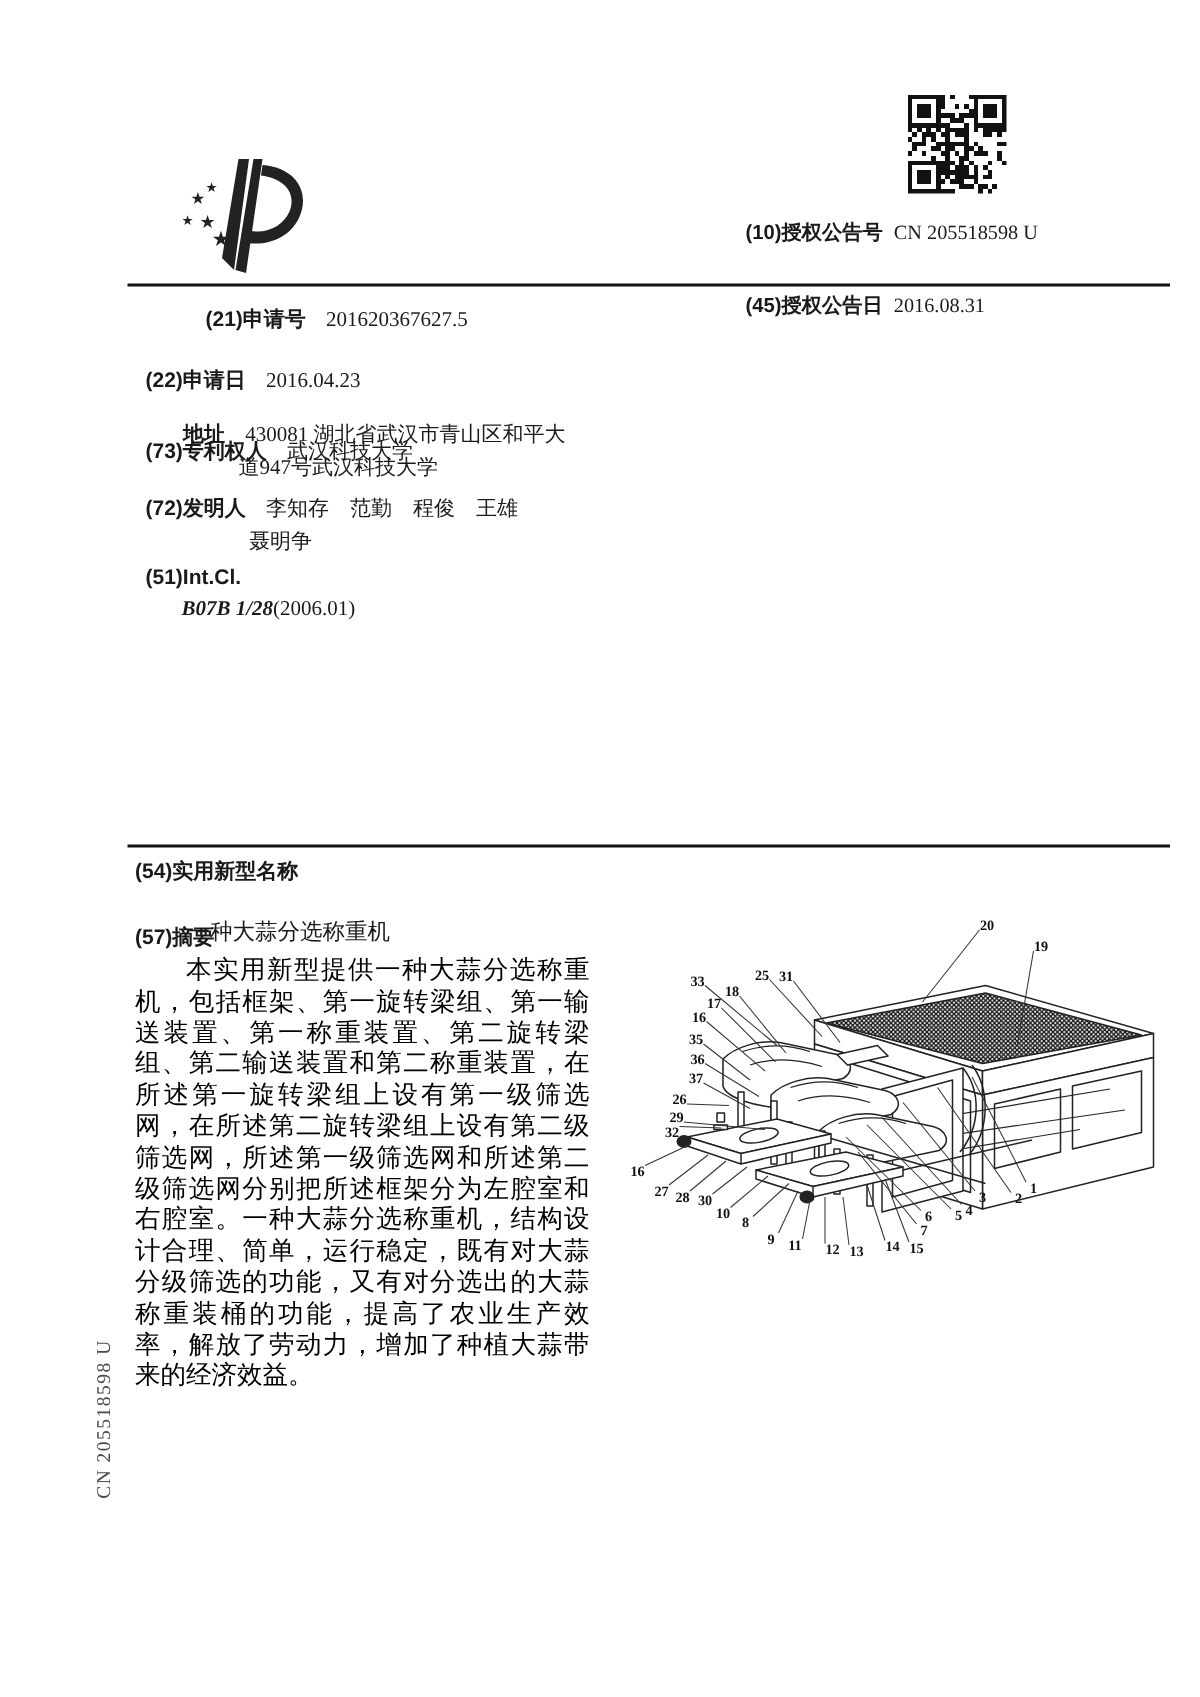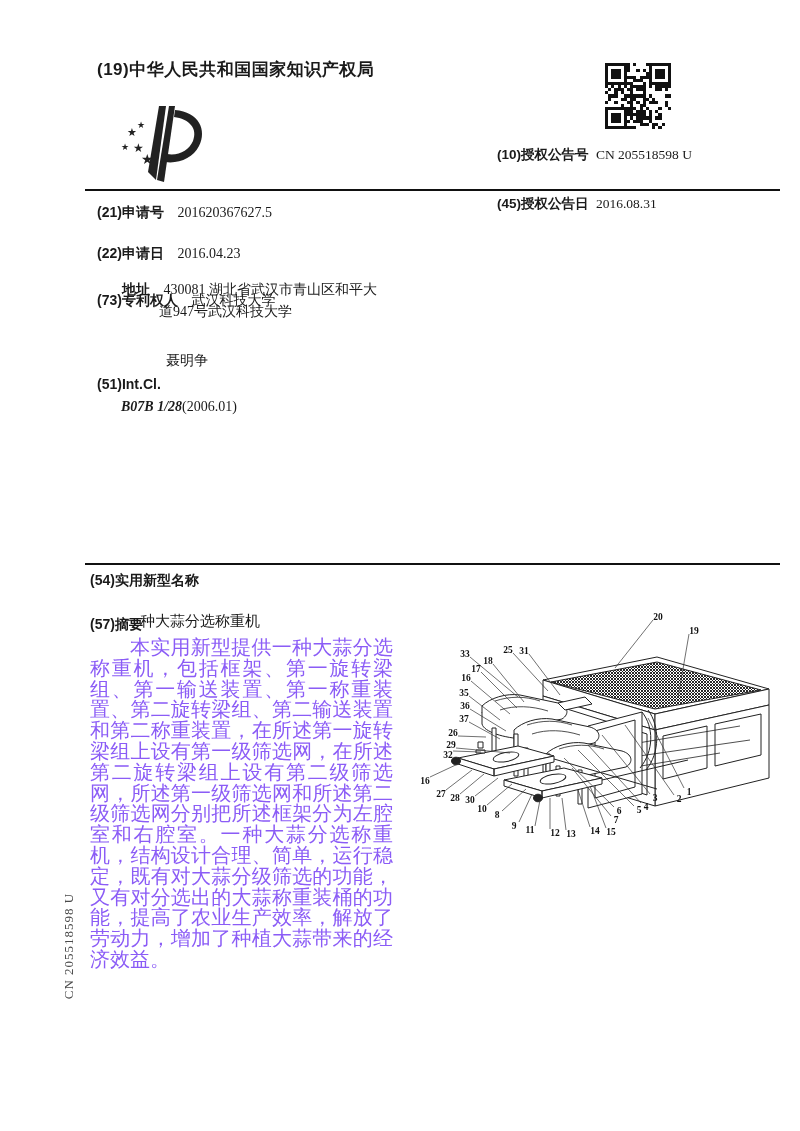--- a/index.html
+++ b/index.html
@@ -5,34 +5,33 @@
   html,body{margin:0;padding:0;background:#e8e8e8;}
   #page{position:relative;width:800px;height:1131px;background:#ffffff;margin:0 auto;overflow:hidden;
         font-family:"Liberation Serif","DejaVu Serif",serif;color:#1a1a1a;}
   .abs{position:absolute;}
   .hei{font-family:"Liberation Sans","DejaVu Sans",sans-serif;font-weight:bold;}
   .song{font-family:"Liberation Serif","DejaVu Serif",serif;font-weight:normal;}
   .rule{position:absolute;left:85px;width:695px;height:2px;background:#111;}
   .row{position:absolute;left:97px;font-size:14px;white-space:nowrap;}
   .row .lbl{font-family:"Liberation Sans","DejaVu Sans",sans-serif;font-weight:bold;}
   .row .val{font-family:"Liberation Serif","DejaVu Serif",serif;margin-left:10px;}
-  #abstract-text{position:absolute;left:90px;top:637px;width:303px;font-size:20px;line-height:20.8px;
-        text-align:justify;text-indent:2em;color:#8b5cf6;}
+  #abstract-text{position:absolute;left:90px;top:637px;width:303px;font-size:17px;line-height:20.8px;
+        text-align:justify;text-indent:2em;color:#000000;}
   #side-code{position:absolute;left:56px;top:888px;width:26px;height:116px;
         display:flex;align-items:center;justify-content:center;}
   #side-code span{transform:rotate(-90deg);white-space:nowrap;font-size:13px;color:#4a4a4a;
         letter-spacing:1px;font-family:"Liberation Serif","DejaVu Serif",serif;}
   svg text{font-family:"Liberation Serif","DejaVu Serif",serif;}
 </style>
 </head>
 <body>
 
 <div id="page">
 
-  <div class="abs hei" style="left:97px;top:58px;font-size:17px;letter-spacing:.5px;">(19)中华人民共和国国家知识产权局</div>
 
   <div class="abs" style="left:115px;top:100px;">
     <svg width="100" height="88" viewBox="0 0 100 88">
       <path d="M44,6 L51,6 L41,80 L33,72 Z" fill="#222"></path>
       <path d="M54,6 L60,6 L49,82 L42,80 Z" fill="#222"></path>
       <path d="M60,10 C84,12 92,30 84,46 C78,58 64,64 50,62 L52,54 C64,56 74,50 78,41 C83,28 74,19 59,17 Z" fill="#222"></path>
       <text x="12" y="36" font-size="11" fill="#222">★</text>
       <text x="22" y="28" font-size="9" fill="#222">★</text>
       <text x="6" y="50" font-size="9" fill="#222">★</text>
       <text x="18" y="52" font-size="12" fill="#222">★</text>
@@ -283,38 +282,42 @@
     <span class="hei">(10)授权公告号</span>
     <span class="song" style="margin-left:4px;">CN 205518598 U</span>
   </div>
   <div class="abs" style="left:497px;top:167px;font-size:13.5px;white-space:nowrap;margin-top:28px;">
     <span class="hei">(45)授权公告日</span>
     <span class="song" style="margin-left:4px;">2016.08.31</span>
   </div>
 
   <div class="rule" style="top:189px;"></div>
 
-  <div class="row" style="top:204px;">
+  <div class="row" style="top:204px;margin-left:40px;">
     <span class="lbl">(21)申请号</span>
     <span class="val">201620367627.5</span>
   </div>
   <div class="row" style="top:231px;margin-top:14px;">
     <span class="lbl">(22)申请日</span>
     <span class="val">2016.04.23</span>
   </div>
   <div class="row" style="top:258px;margin-top:34px;">
     <span class="lbl">(73)专利权人</span>
     <span class="val">武汉科技大学</span>
   </div>
   <div class="row" style="top:281px;left:122px;">
     <span class="lbl">地址</span>
     <span class="val">430081 湖北省武汉市青山区和平大</span>
   </div>
   <div class="row song" style="top:303px;left:159px;">
     <span>道947号武汉科技大学</span>
+  </div>
+  <div class="row" style="top:330px;">
+    <span class="lbl">(72)发明人</span>
+    <span class="val">李知存　范勤　程俊　王雄</span>
   </div>
   <div class="row song" style="top:352px;left:166px;">
     <span>聂明争</span>
   </div>
   <div class="row" style="top:376px;">
     <span class="lbl">(51)Int.Cl.</span>
   </div>
   <div class="row" style="top:399px;left:121px;">
     <span class="song" style="font-style:italic;font-weight:bold;">B07B 1/28</span><span class="song">(2006.01)</span>
   </div>

